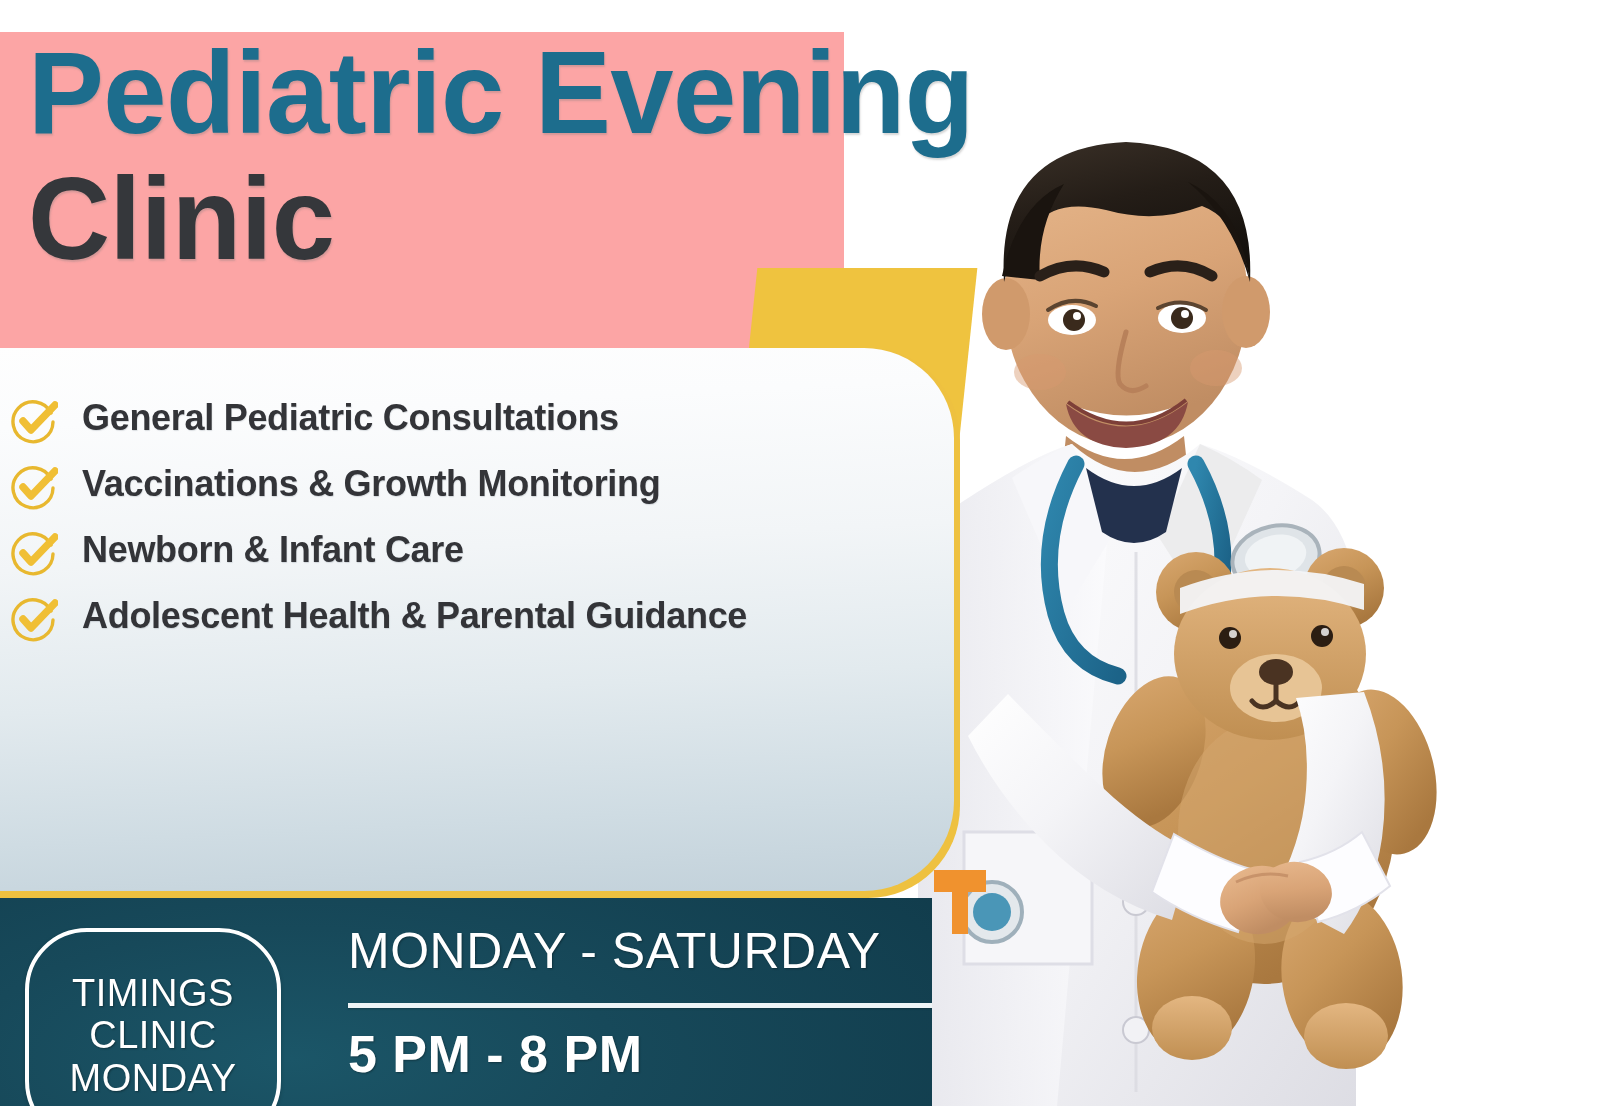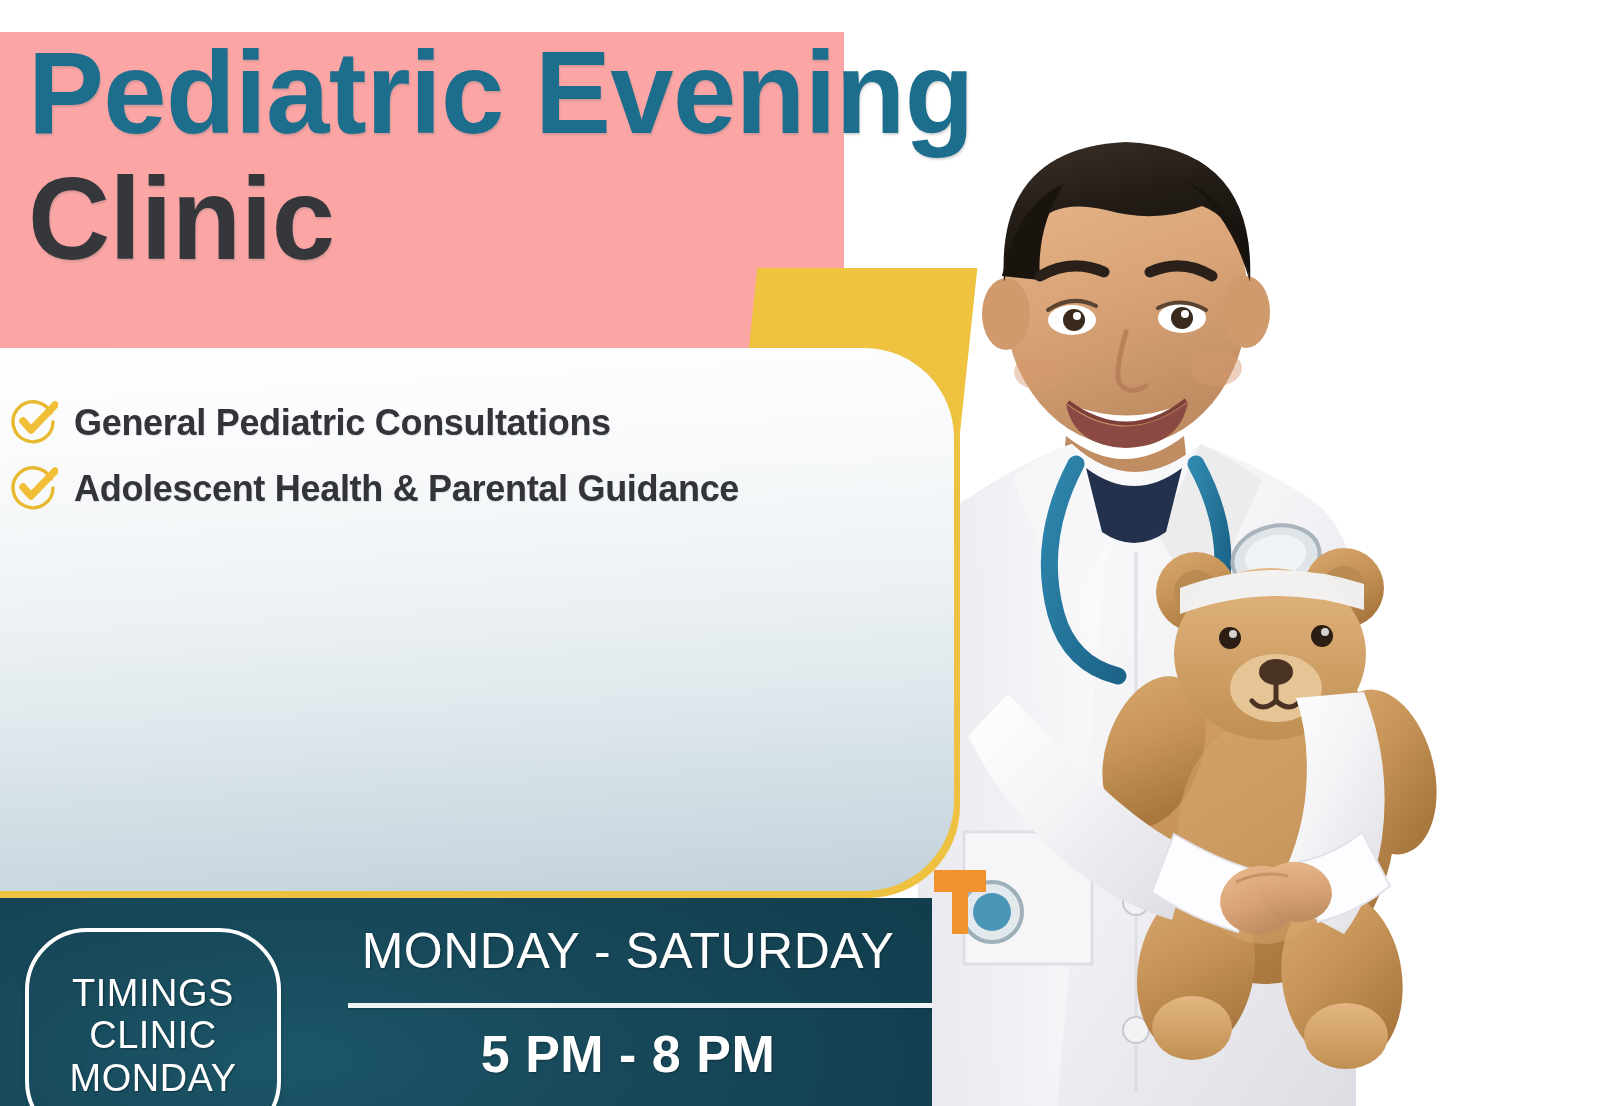--- a/index.html
+++ b/index.html
@@ -107,22 +107,23 @@
     overflow:hidden;
   }
 
   .list{
     position:absolute;
     left:70px; top:44px;
     width:880px;
   }
   .list-item{
     display:flex;
-    align-items:flex-end;
+    align-items:center;
     margin-bottom:14px;
+    gap:8px;
   }
   .list-item:last-child{ margin-bottom:0; }
 
   .check-icon{
     flex:0 0 auto;
     width:48px; height:48px;
     margin-right:16px;
     margin-top:4px;
   }
   .check-icon svg{ display:block; width:48px; height:48px; }
@@ -167,21 +168,20 @@
     line-height:1.12;
     letter-spacing:0.5px;
     text-align:center;
     text-shadow:1px 1px 2px rgba(0,0,0,.35);
   }
 
   .timing-detail{
     position:absolute;
     left:388px; top:24px;
     width:560px;
-    text-align:center;
   }
   .timing-days{
     color:#ffffff;
     font-size:50px;
     font-weight:400;
     letter-spacing:0.5px;
     line-height:1.18;
     white-space:nowrap;
     text-shadow:1px 1px 2px rgba(0,0,0,.32);
   }
@@ -382,21 +382,39 @@
         <div class="list-item">
           <span class="check-icon">
             <svg viewBox="0 0 48 48" xmlns="http://www.w3.org/2000/svg" aria-hidden="true">
               <path d="M41 17 a20 20 0 1 0 2 9" fill="none" stroke="#e8b82f" stroke-width="3.4" stroke-linecap="round"></path>
               <path d="M13 25 L21 34 L45 9" fill="none" stroke="#f0bf35" stroke-width="7.5" stroke-linecap="round" stroke-linejoin="round"></path>
             </svg>
           </span>
           <span class="item-text">General Pediatric Consultations</span>
         </div>
 
-
+        <div class="list-item">
+          <span class="check-icon">
+            <svg viewBox="0 0 48 48" xmlns="http://www.w3.org/2000/svg" aria-hidden="true">
+              <path d="M41 17 a20 20 0 1 0 2 9" fill="none" stroke="#e8b82f" stroke-width="3.4" stroke-linecap="round"></path>
+              <path d="M13 25 L21 34 L45 9" fill="none" stroke="#f0bf35" stroke-width="7.5" stroke-linecap="round" stroke-linejoin="round"></path>
+            </svg>
+          </span>
+          <span class="item-text">Vaccinations &amp; Growth Monitoring</span>
+        </div>
+
+        <div class="list-item">
+          <span class="check-icon">
+            <svg viewBox="0 0 48 48" xmlns="http://www.w3.org/2000/svg" aria-hidden="true">
+              <path d="M41 17 a20 20 0 1 0 2 9" fill="none" stroke="#e8b82f" stroke-width="3.4" stroke-linecap="round"></path>
+              <path d="M13 25 L21 34 L45 9" fill="none" stroke="#f0bf35" stroke-width="7.5" stroke-linecap="round" stroke-linejoin="round"></path>
+            </svg>
+          </span>
+          <span class="item-text">Newborn &amp; Infant Care</span>
+        </div>
 
 
         <div class="list-item">
           <span class="check-icon">
             <svg viewBox="0 0 48 48" xmlns="http://www.w3.org/2000/svg" aria-hidden="true">
               <path d="M41 17 a20 20 0 1 0 2 9" fill="none" stroke="#e8b82f" stroke-width="3.4" stroke-linecap="round"></path>
               <path d="M13 25 L21 34 L45 9" fill="none" stroke="#f0bf35" stroke-width="7.5" stroke-linecap="round" stroke-linejoin="round"></path>
             </svg>
           </span>
           <span class="item-text">Adolescent Health &amp; Parental Guidance</span>

